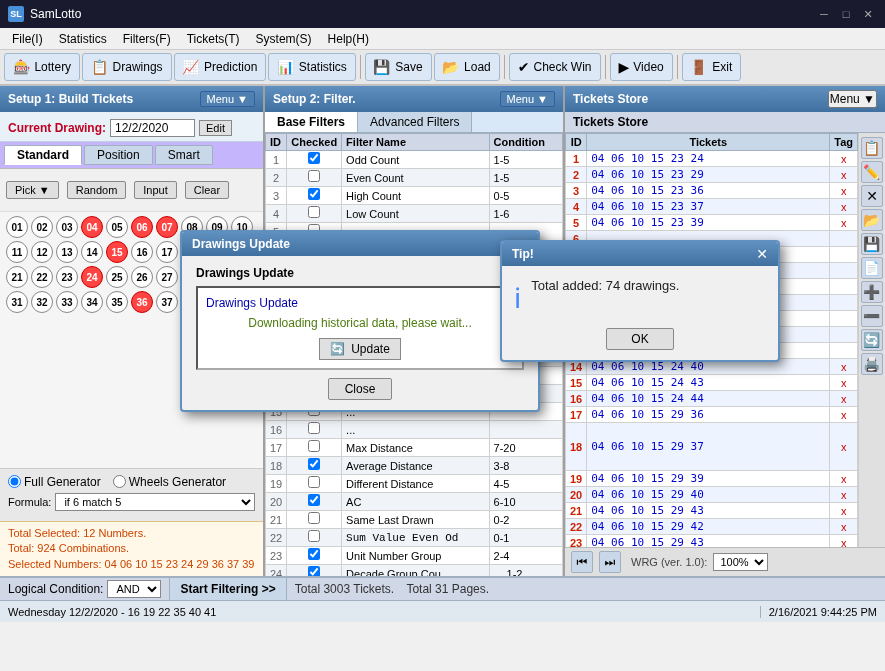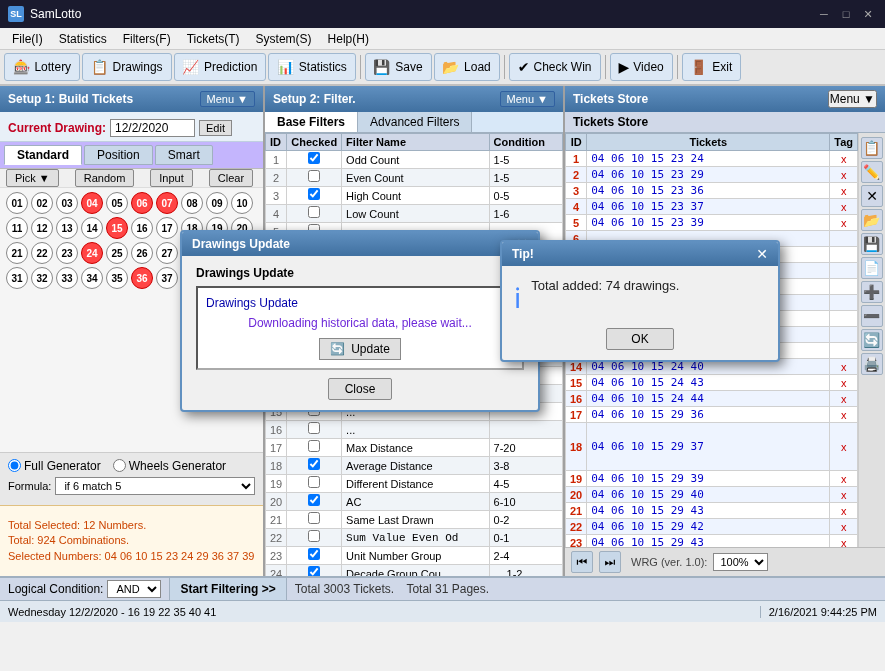--- a/index.html
+++ b/index.html
@@ -34,40 +34,40 @@
     .lottery-name { color: #c00020; font-weight: bold; font-size: 12px; }
     .drawing-row { display: flex; align-items: center; gap: 4px; margin-top: 3px; }
     .drawing-label { color: #c00020; font-weight: bold; }
     .drawing-input { background: white; border: 1px solid #888; padding: 1px 4px; width: 85px; font-size: 12px; }
     .edit-btn { background: #e0e0e0; border: 1px solid #888; padding: 1px 6px; cursor: pointer; font-size: 11px; }
 
     .tabs-row { display: flex; gap: 2px; padding: 3px 4px; background: #c4b5fd; border-bottom: 1px solid #bbb; }
     .tab { padding: 2px 12px; background: #c8d8e8; border: 1px solid #a0b0c0; cursor: pointer; font-size: 12px; border-radius: 2px 2px 0 0; }
     .tab.active { background: white; border-bottom-color: white; font-weight: bold; }
 
-    .pick-row { display: flex; gap: 16px; padding: 0 6px; align-items: center; background: #f0f0f0; border-bottom: 1px solid #ddd; }
+    .pick-row { display: flex; gap: 8px; padding: 12px 6px; align-items: center; background: #f0f0f0; border-bottom: 1px solid #ddd; }
     .pick-btn { background: #e0e0e0; border: 1px solid #888; padding: 2px 8px; cursor: pointer; font-size: 11px; border-radius: 2px; }
 
     .numbers-grid { padding: 4px 6px; flex: 1; }
     .numbers-row { display: flex; gap: 3px; margin-bottom: 3px; }
     .num-ball { width: 22px; height: 22px; border-radius: 50%; display: flex; align-items: center; justify-content: center; font-size: 10px; font-weight: bold; cursor: pointer; border: 1px solid #888; background: white; }
     .num-ball.red { background: #ff4444; color: white; border-color: #cc0000; }
 
     
     .generator-section { padding: 6px 8px; background: #e8e8e8; border-top: 1px solid #ccc; }
     .radio-row { display: flex; gap: 12px; margin-bottom: 4px; }
     .radio-item { display: flex; align-items: center; gap: 3px; cursor: pointer; }
     .formula-row { display: flex; align-items: center; gap: 4px; margin-bottom: 4px; }
     .formula-label { font-size: 11px; }
     .formula-select { border: 1px solid #888; padding: 1px 4px; background: white; font-size: 11px; flex: 1; }
     .advanced-row { display: flex; align-items: center; gap: 6px; }
     .adv-btn { background: #d8d8d8; border: 1px solid #999; padding: 1px 6px; cursor: pointer; font-size: 11px; color: #666; }
 
     
-    .status-section { padding: 12px 8px; background: #fff8e8; border-top: 1px solid #e0c080; }
+    .status-section { padding: 4px 8px; background: #fff8e8; border-top: 1px solid #e0c080; }
     .status-text { color: #cc4400; font-size: 11px; line-height: 1.4; }
 
     
     .middle-panel { width: 300px; border-right: 2px solid #a0a0a0; background: #f5f5f5; display: flex; flex-direction: column; }
     .filter-tabs { display: flex; gap: 0; background: #d8e8f8; border-bottom: 1px solid #a0b0c0; }
     .filter-tab { padding: 3px 12px; cursor: pointer; font-size: 12px; background: #c8d8e8; border-right: 1px solid #a0b0c0; }
     .filter-tab.active { background: white; font-weight: bold; }
 
     .filter-table { flex: 1; overflow-y: auto; }
     .filter-table table { width: 100%; border-collapse: collapse; font-size: 11px; }
@@ -106,21 +106,21 @@
 
     
     .dialog { background: #f0f0f0; border: 2px solid #6090c0; border-radius: 4px; padding: 0; box-shadow: 4px 4px 12px rgba(0,0,0,0.5); position: absolute; }
     .dialog-title { background: linear-gradient(to bottom, #6090c0, #4070a0); color: white; padding: 4px 10px; font-weight: bold; font-size: 13px; display: flex; align-items: center; justify-content: space-between; border-radius: 2px 2px 0 0; }
     .dialog-close { background: transparent; border: none; color: white; cursor: pointer; font-size: 14px; }
     .dialog-body { padding: 10px 14px; }
 
     .drawings-update-outer { position: absolute; left: 180px; top: 230px; z-index: 101; }
     .drawings-update-outer .dialog { width: 360px; }
     .drawings-update-inner { background: white; border: 2px inset #aaa; margin: 6px 0; padding: 8px; }
-    .update-progress-text { font-size: 12px; margin-bottom: 8px; color: #6d28d9; text-align: center; }
+    .update-progress-text { font-size: 12px; margin-bottom: 8px; color: #4d7c0f; text-align: center; }
     .update-btn { display: flex; align-items: center; gap: 6px; background: #e0e0e0; border: 1px solid #888; padding: 3px 10px; cursor: pointer; font-size: 12px; margin: 0 auto; }
     .close-btn-row { display: flex; justify-content: center; margin-top: 8px; }
     .close-btn { background: #e0e0e0; border: 1px solid #888; padding: 3px 16px; cursor: pointer; font-size: 12px; border-radius: 2px; }
 
     
     .tip-dialog { position: absolute; left: 500px; top: 240px; z-index: 102; width: 280px; }
     .tip-dialog .dialog { width: 280px; }
     .tip-content { display: flex; align-items: flex-start; gap: 10px; padding: 12px; }
     .tip-icon { font-size: 28px; color: #4488ff; flex-shrink: 0; }
     .tip-text { font-size: 13px; color: #222; }

